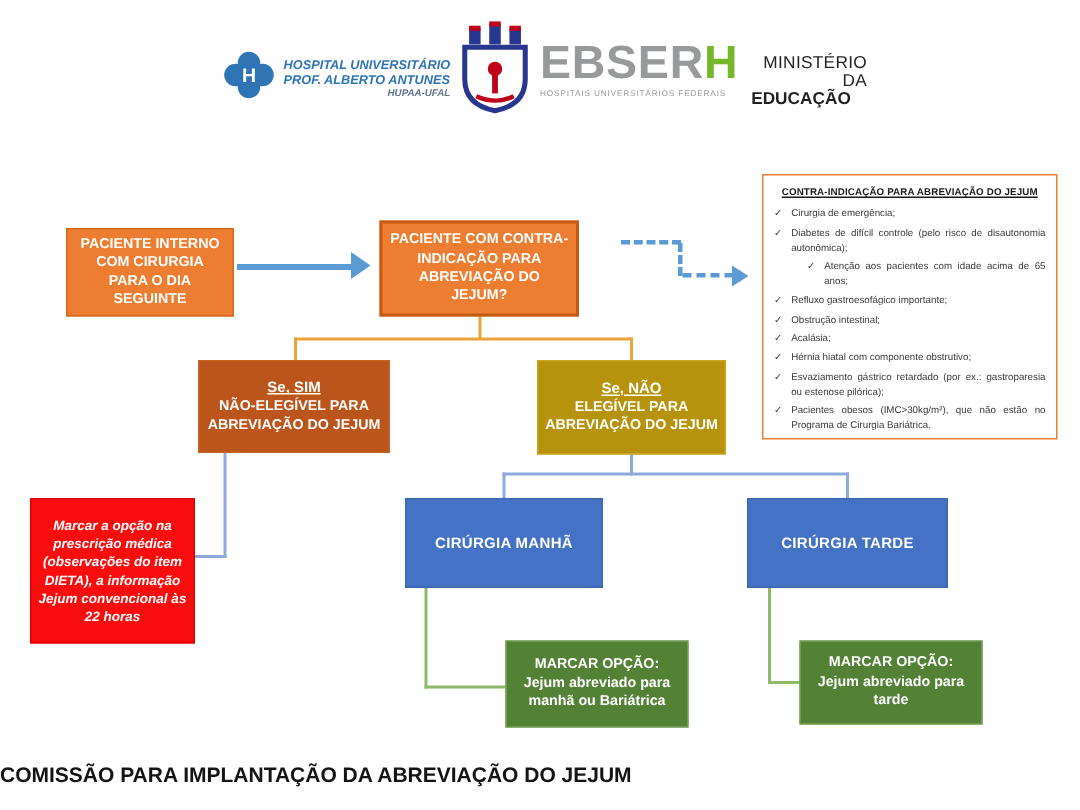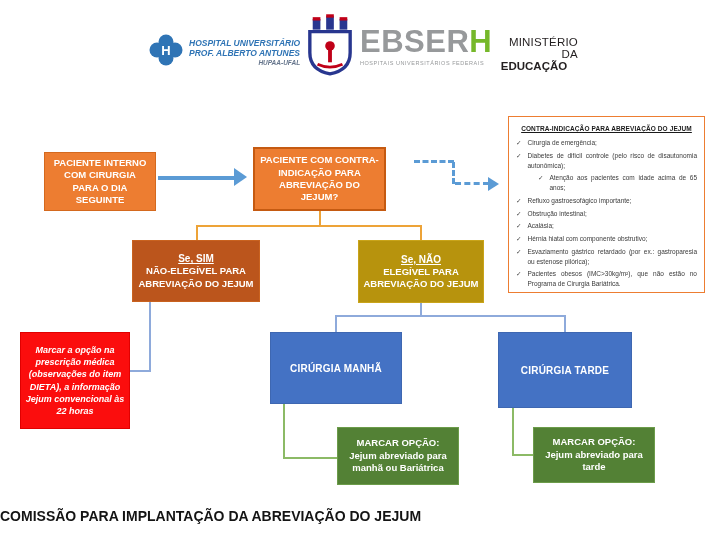--- a/index.html
+++ b/index.html
@@ -30,22 +30,22 @@
   
   .fbox { position: absolute; display: flex; flex-direction: column; align-items: center; justify-content: center;
           text-align: center; color: #fff; font-weight: bold; line-height: 1.3; }
   .box-start { left: 22px; top: 152px; width: 112px; height: 59px; background: #ED7D31; border: 1px solid #D4691E; font-size: 9.5px; padding: 3px 5px; margin-left: 22px; }
   .box-decision { left: 253px; top: 147px; width: 133px; height: 64px; background: #ED7D31; border: 2px solid #C55A11; font-size: 9.5px; padding: 3px 5px; }
   .box-sim { left: 132px; top: 240px; width: 128px; height: 62px; background: #BB551C; border: 1px solid #C9621F; font-size: 9.5px; padding: 3px 4px; }
   .box-nao { left: 358px; top: 240px; width: 126px; height: 63px; background: #B7930D; border: 1px solid #C9A41A; font-size: 9.5px; padding: 3px 4px; }
   .cond-header { text-decoration: underline; margin-bottom: 0; font-size: 10px; }
   .box-red { left: 20px; top: 332px; width: 110px; height: 97px; background: #FB0D0D; border: 1px solid #E00000; font-size: 9px; padding: 4px; line-height: 1.35; font-style: italic; }
   .box-blue { background: #4472C4; border: 1px solid #3E67B1; font-size: 10px; letter-spacing: 0.2px; }
-  .box-morning { left: 270px; top: 332px; width: 132px; height: 72px; }
-  .box-afternoon { left: 498px; top: 332px; width: 134px; height: 76px; }
+  .box-morning { left: 270px; top: 332px; width: 132px; height: 60px; }
+  .box-afternoon { left: 498px; top: 332px; width: 134px; height: 60px; }
   .box-green { background: #538135; border: 1px solid #6C9C4A; font-size: 9.5px; padding: 4px 5px; }
   .box-mark-morning { left: 337px; top: 427px; width: 122px; height: 58px; }
   .box-mark-afternoon { left: 533px; top: 427px; width: 122px; height: 56px; }
 
   
   .ci-panel { position: absolute; left: 508px; top: 116px; width: 197px; height: 177px;
               background: #fff; border: 1.5px solid #ED7D31; padding: 8px 7px 6px 7px; }
   .ci-title { font-size: 6.5px; font-weight: bold; text-decoration: underline; text-align: center;
               color: #1a1a1a; margin-bottom: 6px; letter-spacing: 0.1px; }
   .ci-item { display: flex; gap: 6px; margin-bottom: 3px; font-size: 6.5px; line-height: 1.5;

